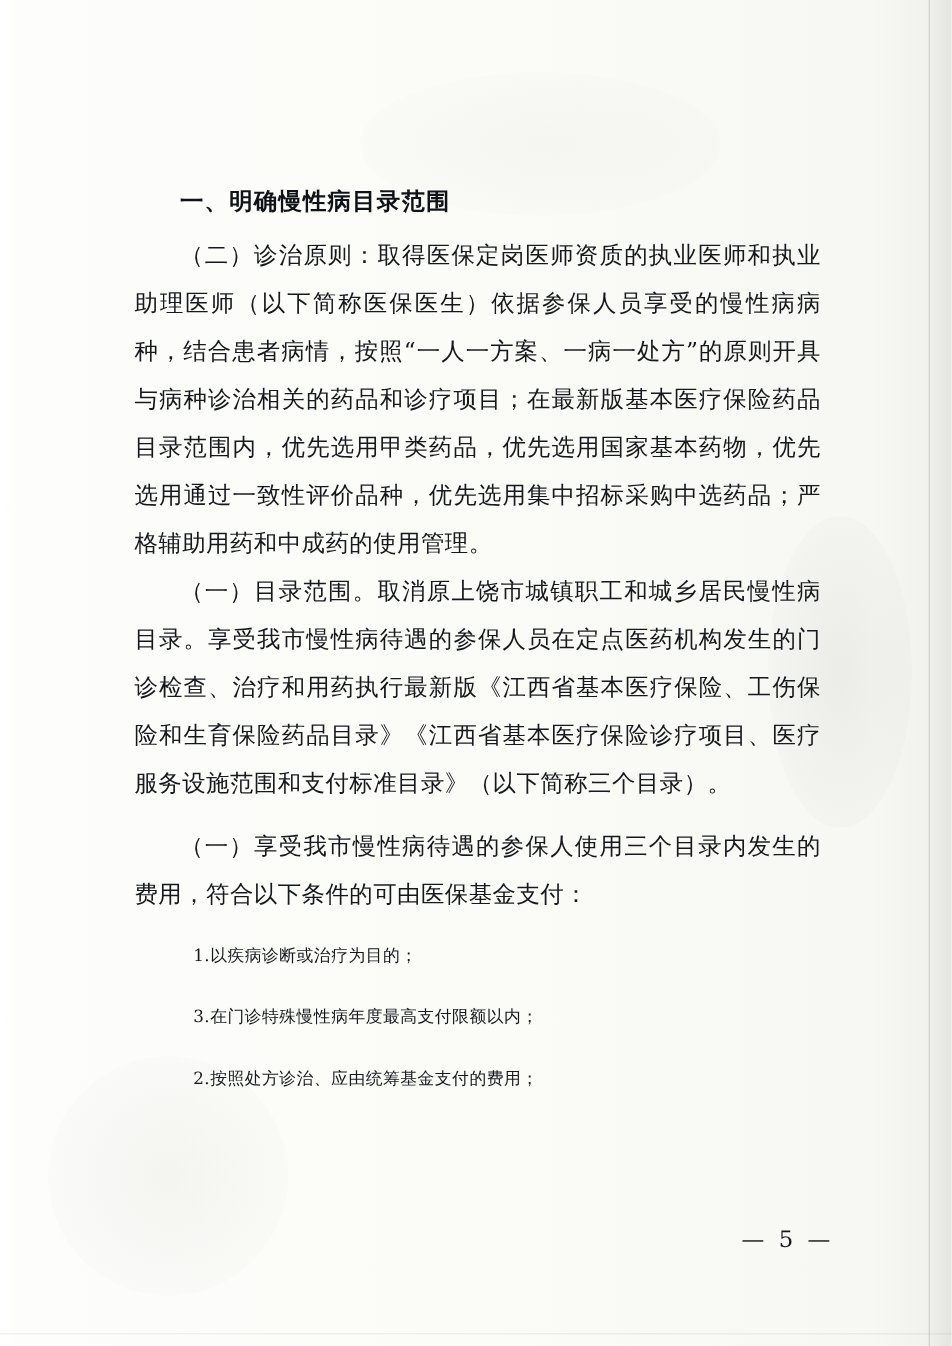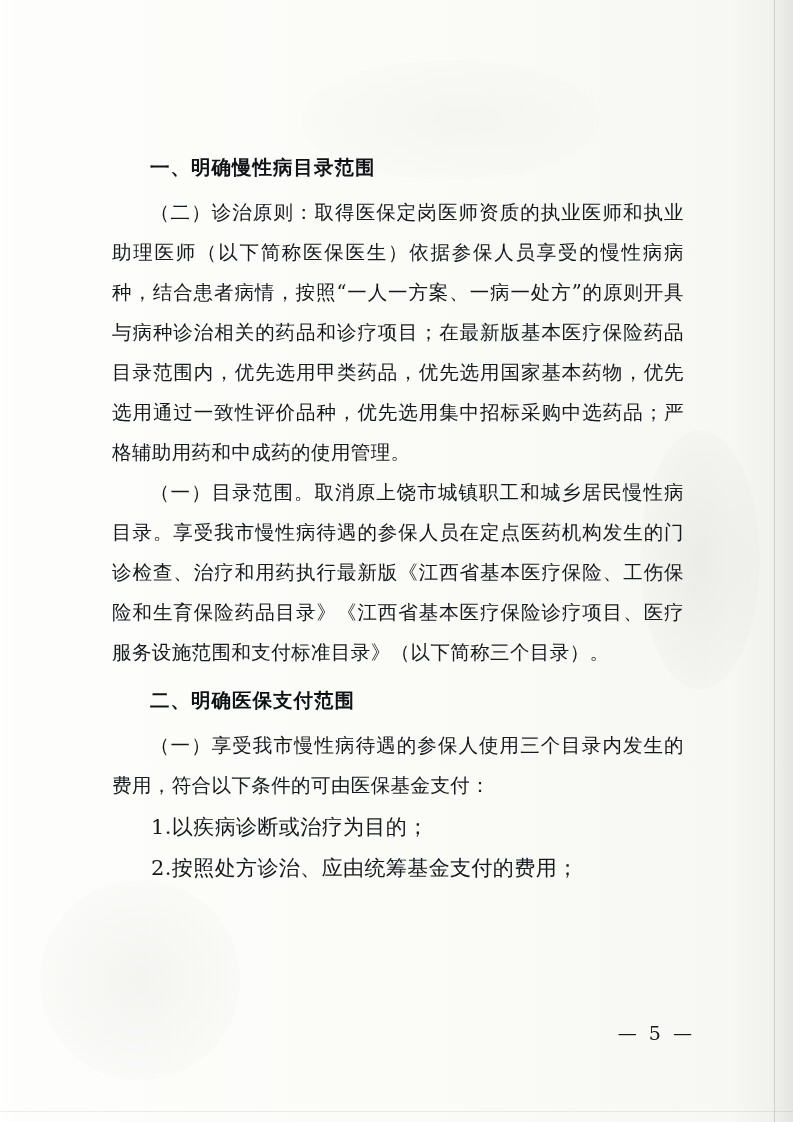--- a/index.html
+++ b/index.html
@@ -77,22 +77,22 @@
     line-height: 40px;
     font-weight: bold;
     color: #0f1216;
     text-indent: 38px;
     letter-spacing: 1px;
   }
   .gap-sm { height: 5px; }
   .gap-md { height: 8px; }
 
   .list-item {
-    margin: 1px;
-    font-size: 21px;
+    margin: 11px;
+    font-size: 14px;
     line-height: 40px;
     color: #15181c;
     text-indent: 38px;
     text-align: justify;
     letter-spacing: 0.4px;
   }
 
   .page-number {
     position: absolute;
     right: 98px;
@@ -127,22 +127,22 @@
 
   <div class="content">
 
     <h2 class="heading">一、明确慢性病目录范围</h2>
     <div class="gap-sm"></div>
     <p class="indent">（二）诊治原则：取得医保定岗医师资质的执业医师和执业助理医师（以下简称医保医生）依据参保人员享受的慢性病病种，结合患者病情，按照“一人一方案、一病一处方”的原则开具与病种诊治相关的药品和诊疗项目；在最新版基本医疗保险药品目录范围内，优先选用甲类药品，优先选用国家基本药物，优先选用通过一致性评价品种，优先选用集中招标采购中选药品；严格辅助用药和中成药的使用管理。</p>
     <p class="indent">（一）目录范围。取消原上饶市城镇职工和城乡居民慢性病目录。享受我市慢性病待遇的参保人员在定点医药机构发生的门诊检查、治疗和用药执行最新版《江西省基本医疗保险、工伤保险和生育保险药品目录》《江西省基本医疗保险诊疗项目、医疗服务设施范围和支付标准目录》（以下简称三个目录）。</p>
 
     <div class="gap-md"></div>
 
-    <h2 class="heading">二、明确医保支付范围</h2>
     <div class="gap-sm"></div>
     <p class="indent">（一）享受我市慢性病待遇的参保人使用三个目录内发生的费用，符合以下条件的可由医保基金支付：</p>
 
     <p class="list-item">1.以疾病诊断或治疗为目的；</p>
+    <p class="list-item">3.在门诊特殊慢性病年度最高支付限额以内；</p>
     <p class="list-item">2.按照处方诊治、应由统筹基金支付的费用；</p>
   </div>
 
   <div class="page-number">— 5 —</div>
 </div>
 
 </body></html>

